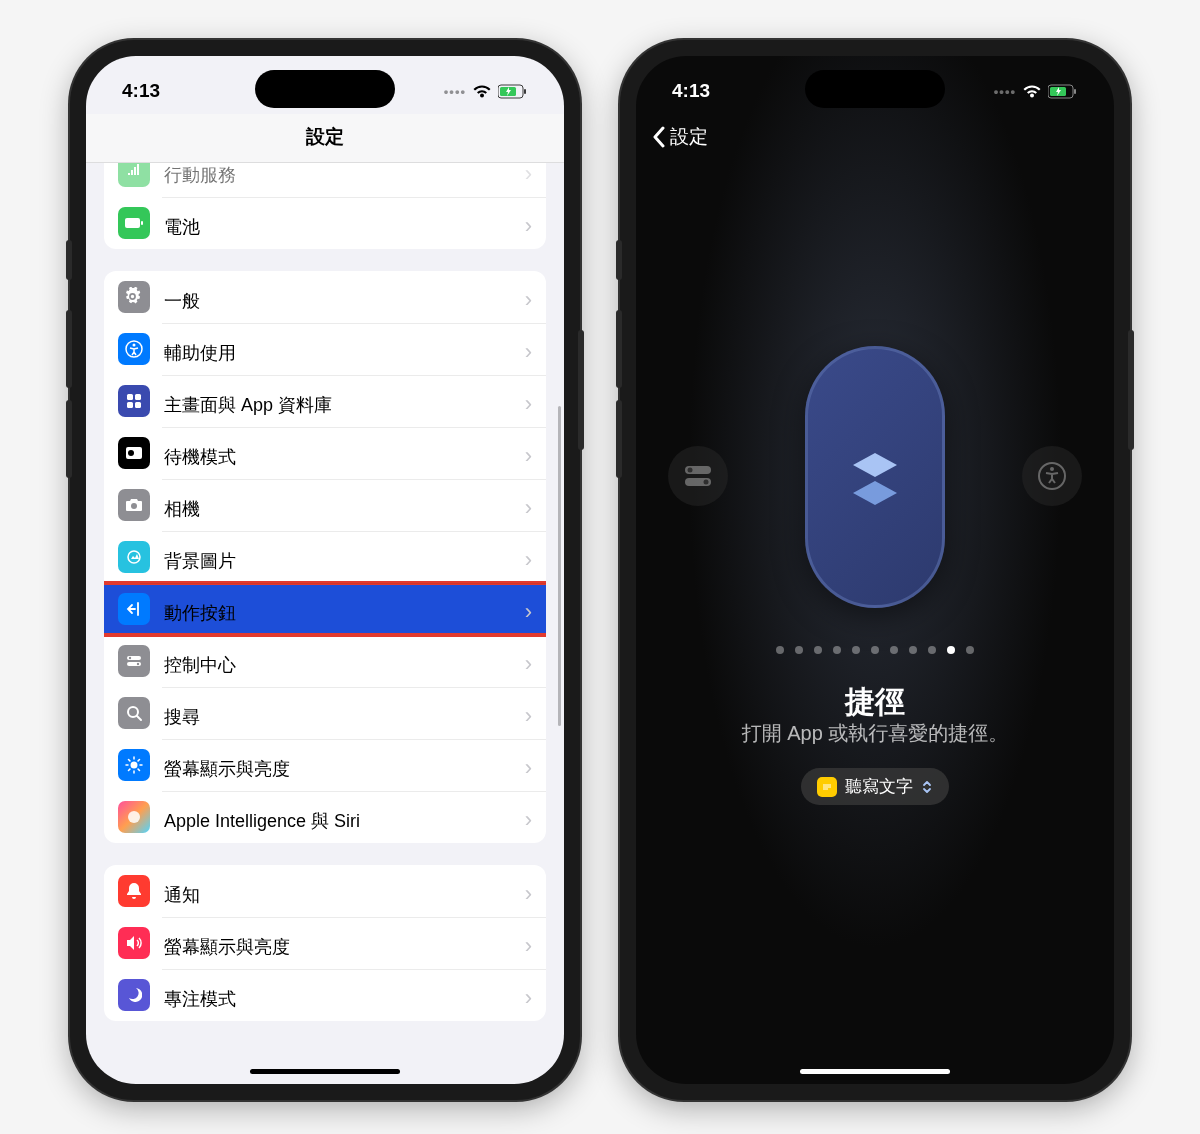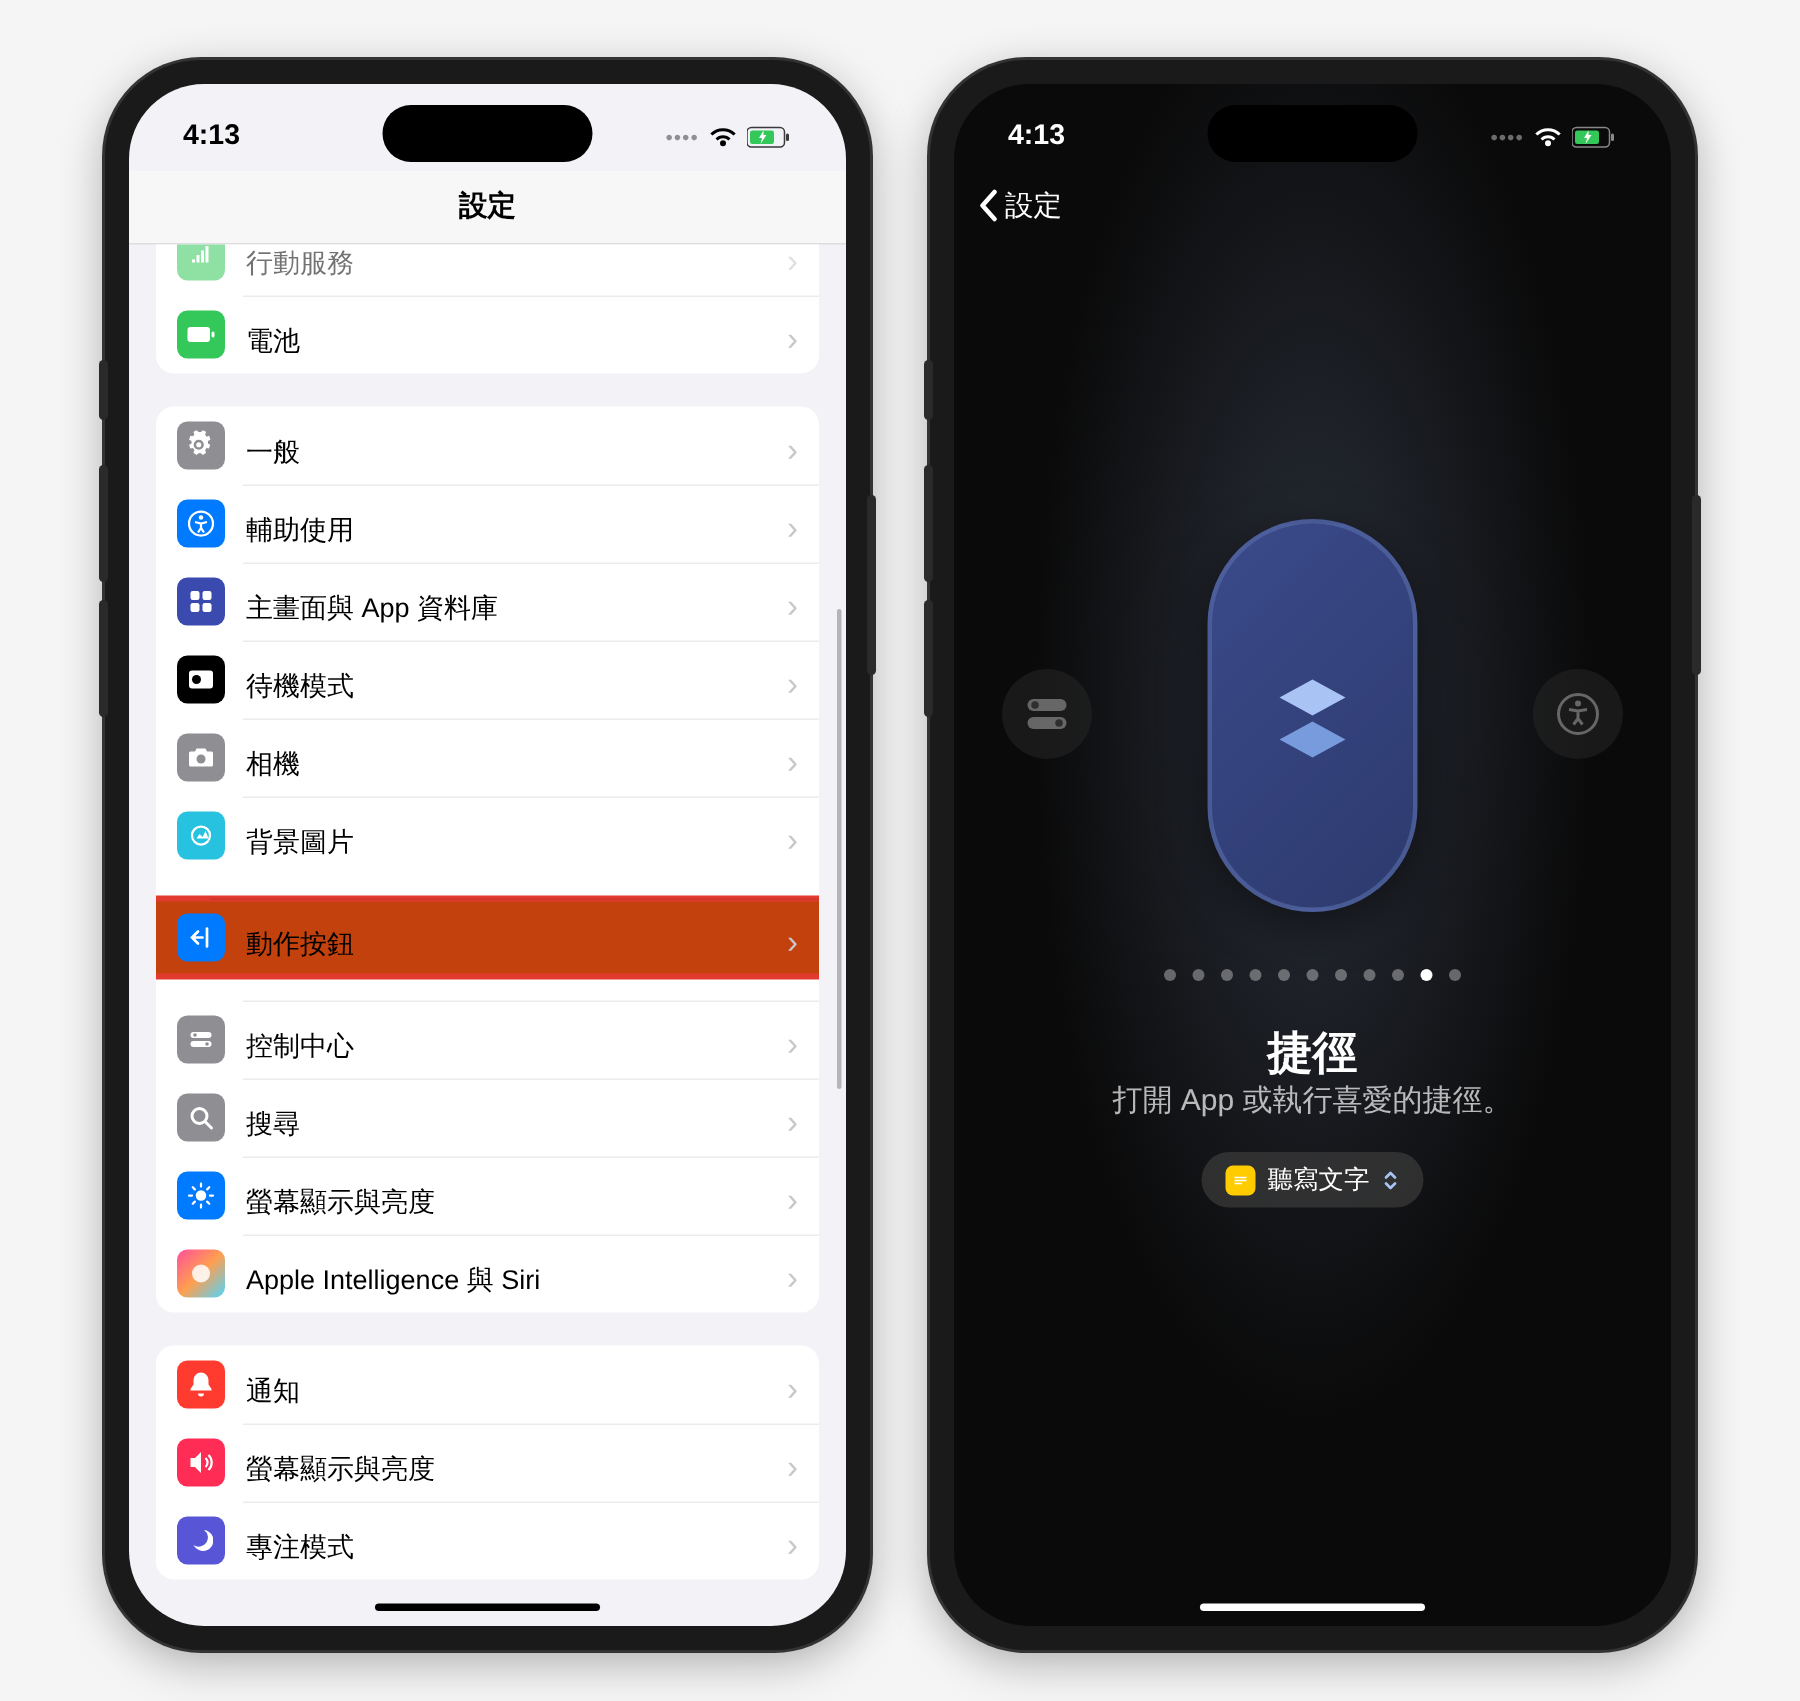--- a/index.html
+++ b/index.html
@@ -106,22 +106,22 @@
       top: 0;
       left: 58px;
       right: 0;
       height: 1px;
       background: rgba(0,0,0,0.08);
     }
     .row.highlight {
       outline: 4px solid #e23a2e;
       outline-offset: -2px;
       z-index: 2;
-      background: #c2410c;
-      margin: 16px -22px;
+      background: #1d4ed8;
+      margin: 0 -22px;
       padding-left: 36px;
       padding-right: 36px;
     }
     .icon-box {
       width: 32px;
       height: 32px;
       border-radius: 7px;
       display: flex;
       align-items: center;
       justify-content: center;

